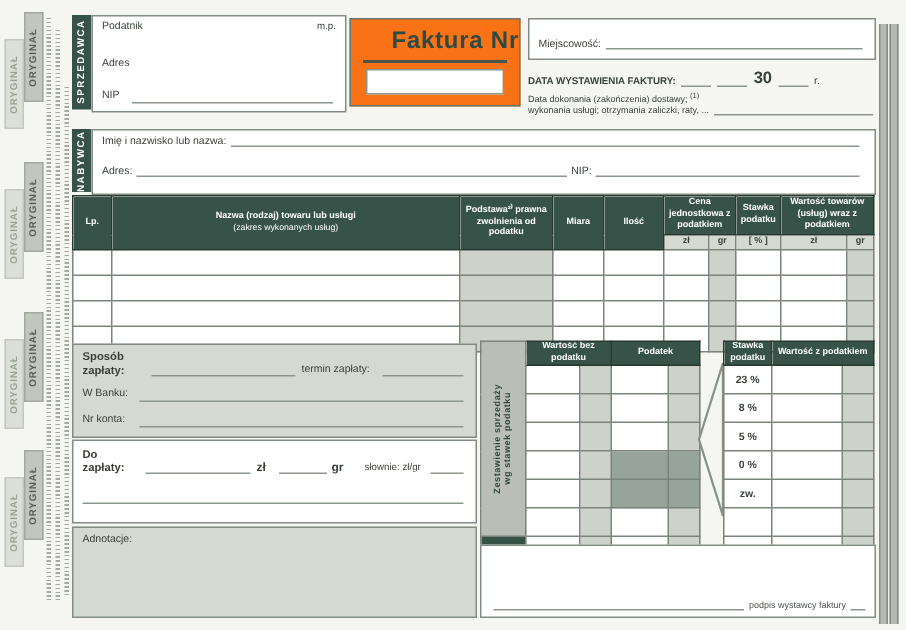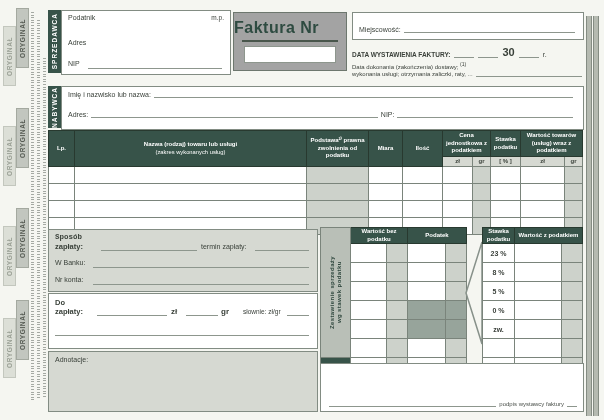--- a/index.html
+++ b/index.html
@@ -22,21 +22,21 @@
   .gbox{background:#d6d9d2;border:1px solid #828c83;}
 
   .lab{font-size:7px;color:#394039;}
   .lab65{font-size:6.5px;}
   .lab6{font-size:6px;}
   .b{font-weight:bold;}
   .fline{border-bottom:1px solid #8d968d;height:0;}
   .seg{display:inline-block;width:20px;border-bottom:1px solid #8d968d;height:8px;}
 
   
-  .title-box{background:#a3a3a3;border:1px solid #6d776e;text-align:left;}
+  .title-box{background:#f97316;border:1px solid #6d776e;text-align:right;}
   .title-text{font-size:16px;font-weight:bold;color:#2e4b41;letter-spacing:.5px;margin-top:6px;}
   .title-rule{border-top:2px solid #49564c;margin:3px 8px 0;}
   .title-input{background:#fff;border:1px solid #8d968d;height:15px;margin:4px 10px 0;}
 
   table{border-collapse:collapse;table-layout:fixed;}
   .items{width:534px;font-size:6px;}
   .items th{background:#375349;color:#fff;font-weight:bold;border:1px solid #28392f;padding:0 1px;line-height:1.3;text-align:center;vertical-align:middle;overflow:hidden;}
   .items th.sub{background:#d6d9d2;color:#394039;border:1px solid #7a847b;height:9px;font-size:6px;}
   .items td{border:1px solid #7a847b;height:14px;background:#fff;}
   .items td.sh{background:#cdd2cb;}
@@ -235,21 +235,21 @@
           <td></td>
           <td class="sh"></td>
           <td></td>
           <td></td>
           <td class="sh"></td>
       </tr>
     </tbody>
   </table>
 
   <div class="abs gbox" style="left:48px;top:229px;width:268px;height:61px;">
-    <span class="abs lab b" style="left:6px;top:3px;font-size:7.5px;font-family:Liberation Mono, monospace;">Sposób</span>
+    <span class="abs lab b" style="left:6px;top:3px;font-size:7.5px;">Sposób</span>
     <span class="abs lab b" style="left:6px;top:12px;font-size:7.5px;">zapłaty:</span>
     <div class="abs fline" style="left:52px;top:20px;width:96px;"></div>
     <span class="abs lab" style="left:152px;top:13px;">termin zapłaty:</span>
     <div class="abs fline" style="left:206px;top:20px;width:54px;"></div>
     <span class="abs lab" style="left:6px;top:29px;">W Banku:</span>
     <div class="abs fline" style="left:44px;top:37px;width:216px;"></div>
     <span class="abs lab" style="left:6px;top:46px;">Nr konta:</span>
     <div class="abs fline" style="left:44px;top:54px;width:216px;"></div>
   </div>
 

